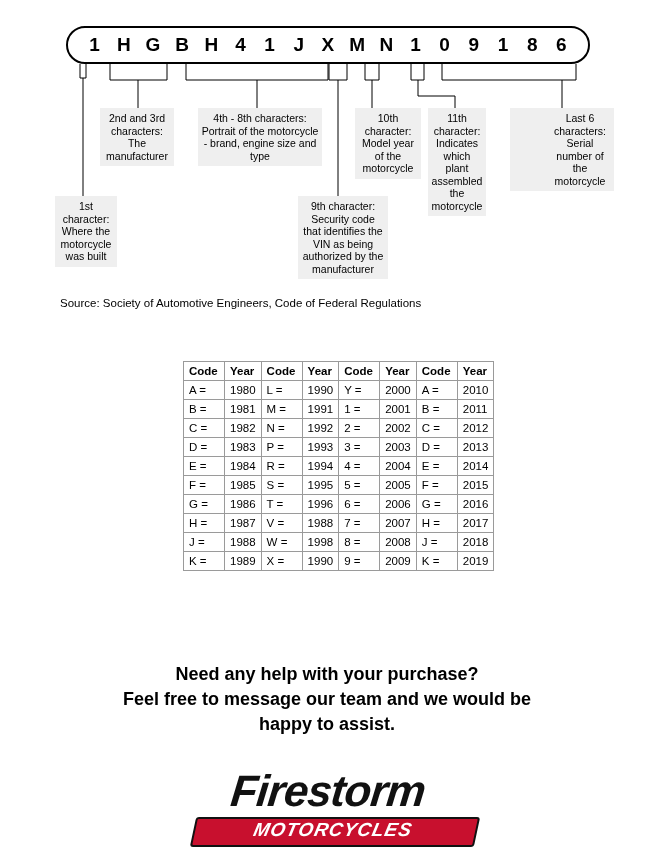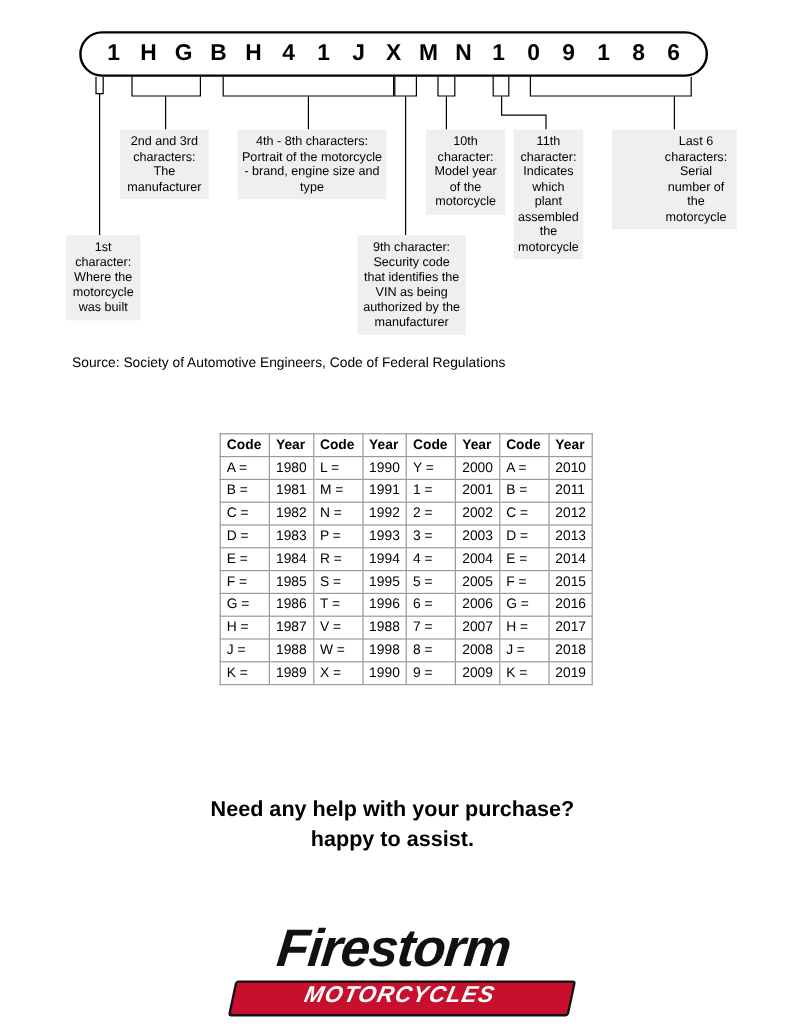--- a/index.html
+++ b/index.html
@@ -380,20 +380,21 @@
           <td class="year">2009</td>
           <td class="code">K =</td>
           <td class="year">2019</td>
         </tr>
       </tbody>
   </table>
 </div>
 
 <div id="help-text">
   <div>Need any help with your purchase?</div>
+  <div>Feel free to message our team and we would be</div>
   <div>happy to assist.</div>
 </div>
 
 <div id="logo">
   <div id="logo-word">Firestorm</div>
   <div id="logo-sub" style="background: rgb(200, 16, 46);"></div>
   <div id="logo-sub-text">MOTORCYCLES</div>
 </div>
 
 </body></html>

